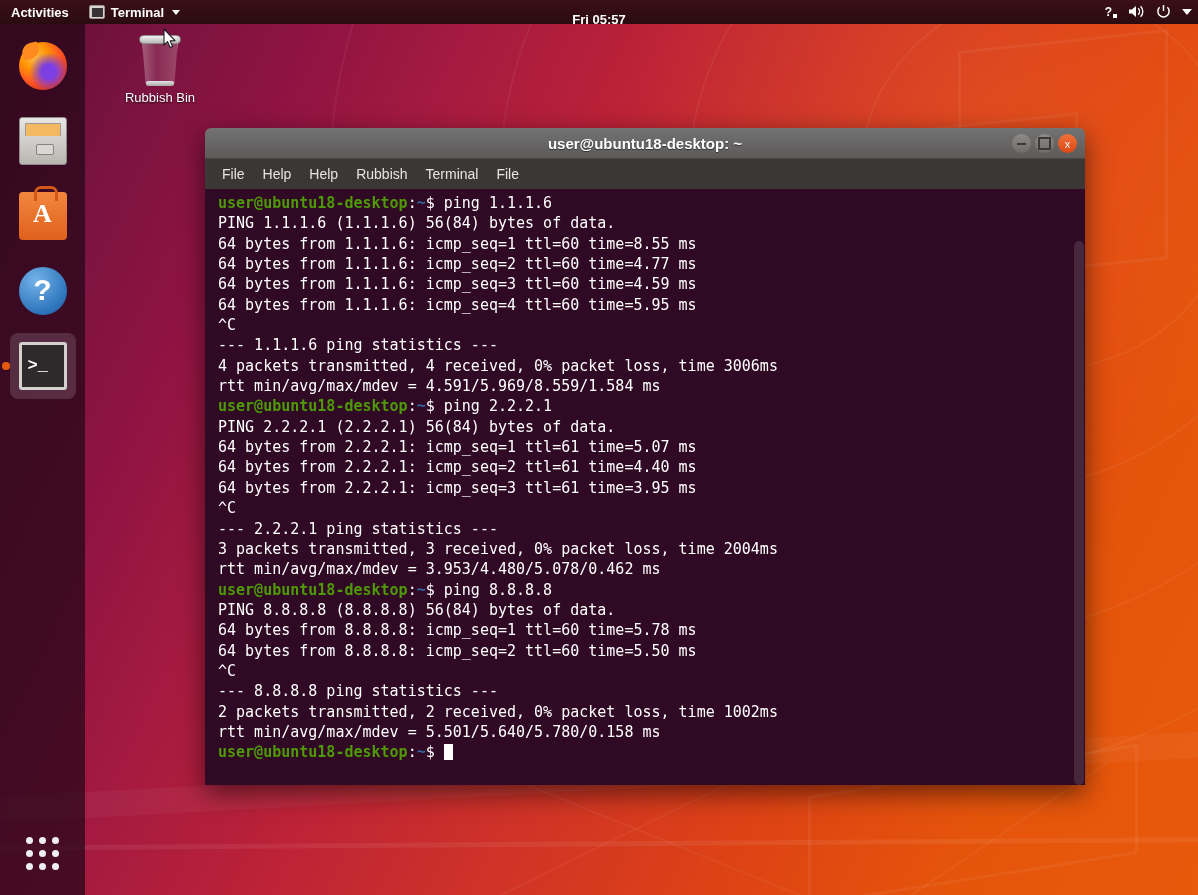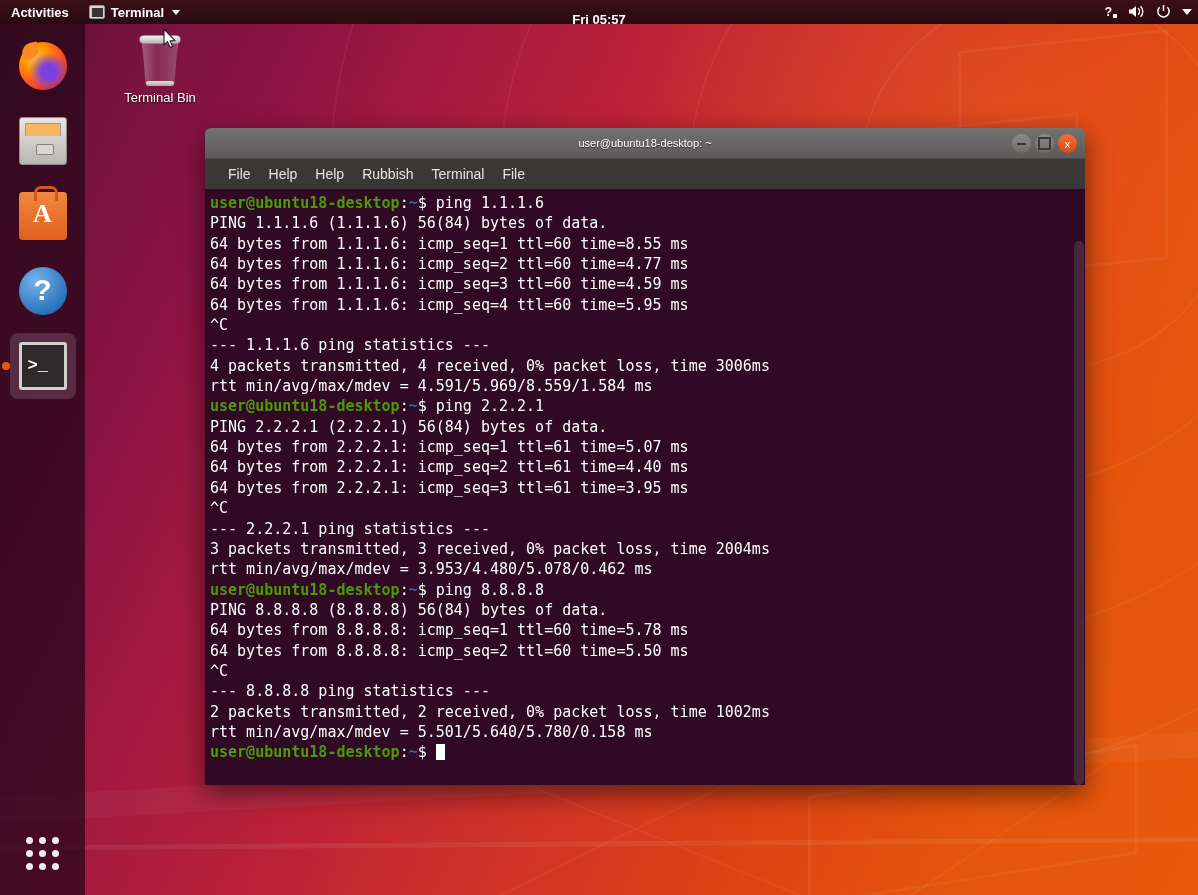--- a/index.html
+++ b/index.html
@@ -331,21 +331,21 @@
   }
   #titlebar {
     height: 31px;
     background: linear-gradient(#737373, #5d5a59);
     border-bottom: 1px solid #4a4746;
     position: relative;
     display: flex; align-items: center; justify-content: center;
   }
   #window-title {
     color: #ffffff;
-    font-size: 11px; font-weight: normal;
+    font-size: 15px; font-weight: bold;
     text-shadow: 0 1px 1px rgba(0,0,0,0.5);
   }
   #window-controls {
     position: absolute; right: 8px; top: 0;
     height: 31px;
     display: flex; align-items: center; gap: 4px;
   }
   .wc {
     width: 19px; height: 19px; border-radius: 50%;
     display: flex; align-items: center; justify-content: center;
@@ -359,35 +359,36 @@
     content: ""; width: 9px; height: 2px; background: #3b3937; display: block;
   }
   #wc-maximize::after {
     content: ""; width: 9px; height: 9px; border: 2px solid #3b3937; display: block;
   }
 
   #menubar {
     height: 30px;
     background: #3b3736;
     display: flex; align-items: center;
-    padding-left: 14px;
+    padding-left: 8px;
     gap: 0px;
   }
   .menu-item {
     color: #e6e3e1;
     font-size: 14px;
     padding: 2px 9px;
     border-radius: 3px;
   }
 
   #terminal-body {
     position: relative;
     height: 596px;
     background: #300a24;
     overflow: hidden;
+    padding-left: 8px;
   }
   #terminal-text {
     padding: 4px 0 0 5px;
     font-family: "DejaVu Sans Mono", "Liberation Mono", monospace;
     font-size: 15px;
     line-height: 20.35px;
     color: #ffffff;
     white-space: pre;
   }
   .tl { display: block; height: 20.35px; }
@@ -496,21 +497,21 @@
     </div>
   </div>
 
   <div id="desktop-icons">
     <div id="trash-icon-wrap">
       <div id="trash-icon">
         <div id="trash-body"></div>
         <div id="trash-lid"></div>
         <div id="trash-base"></div>
       </div>
-      <div id="trash-label">Terminal Bin</div>
+      <div id="trash-label">Rubbish Bin</div>
     </div>
   </div>
 
   <div id="cursor">
     <svg width="14" height="22" viewBox="0 0 14 22">
       <path d="M1 1 L1 17 L4.6 13.6 L7.2 19.6 L9.6 18.6 L7.1 12.9 L12 12.6 Z" fill="#ffffff" stroke="#1a1a1a" stroke-width="1.1" stroke-linejoin="round"></path>
     </svg>
   </div>
 
   <div id="terminal-window">

